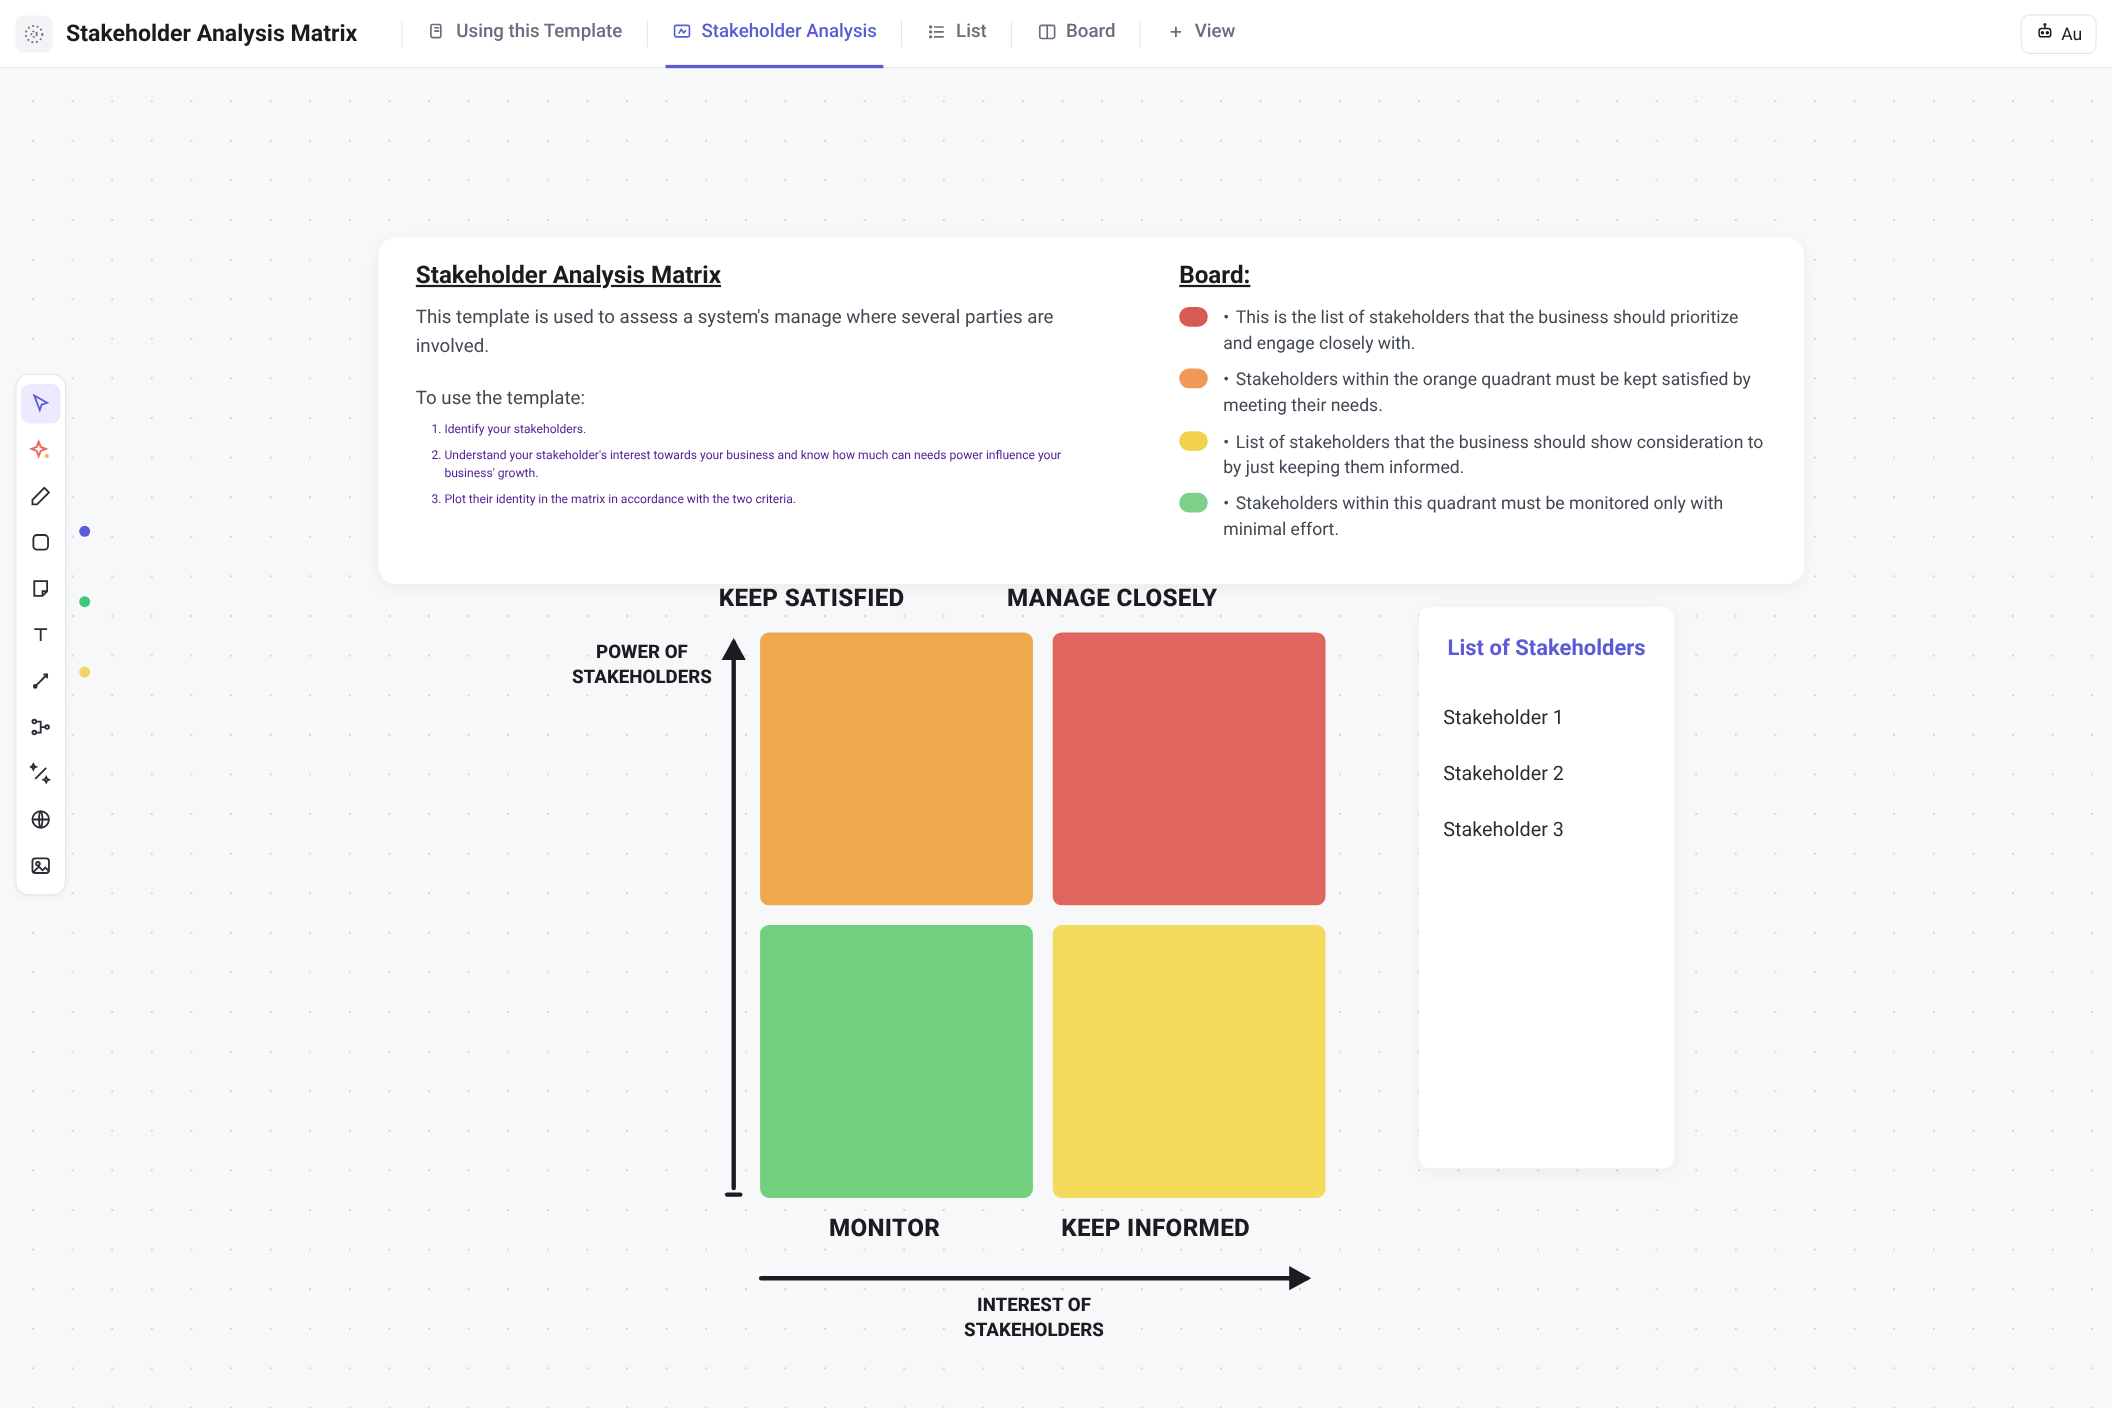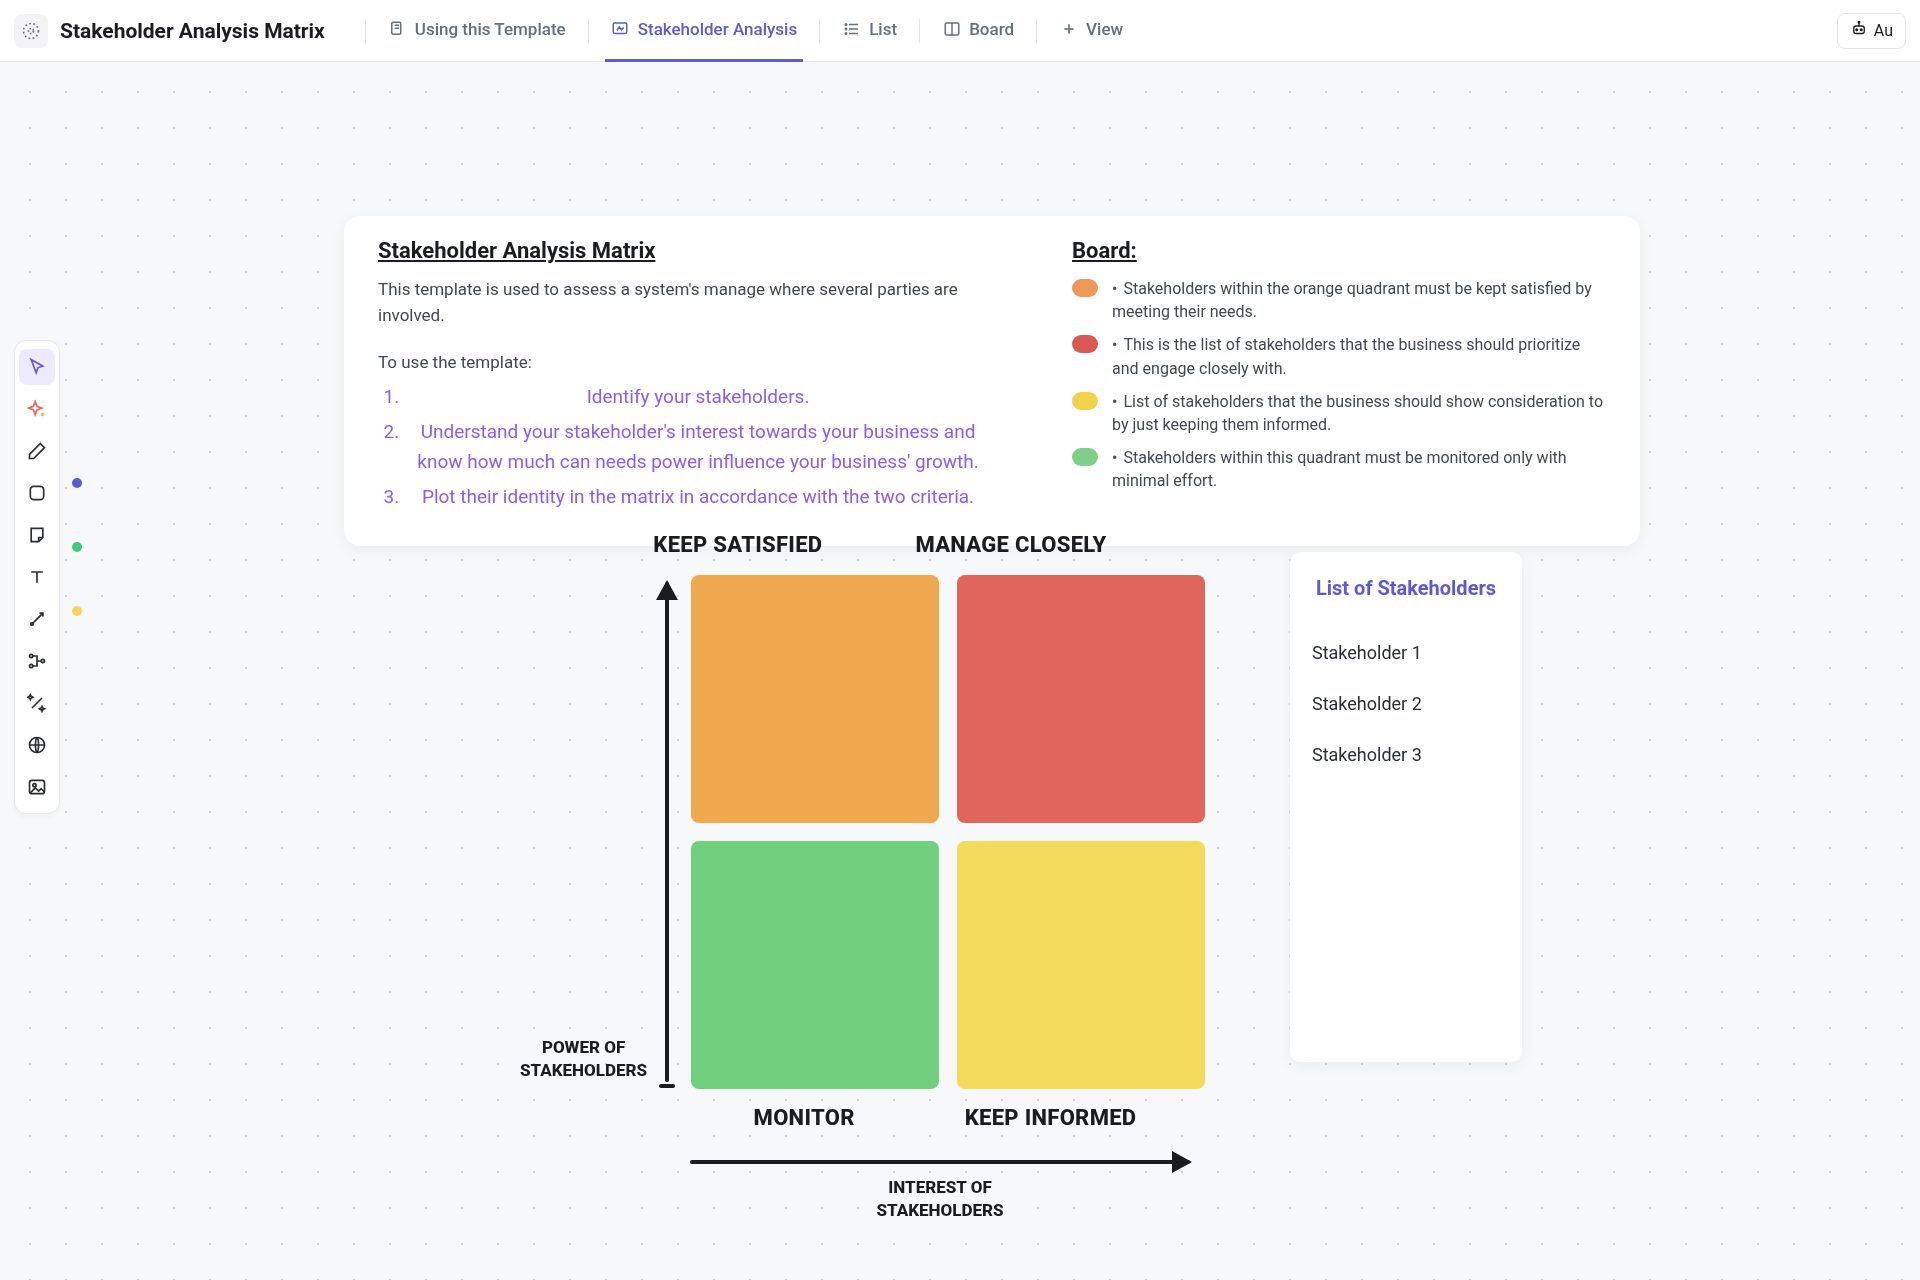--- a/index.html
+++ b/index.html
@@ -30,34 +30,34 @@
 .canvas { position: absolute; top: 62px; left: 0; right: 0; bottom: 0; background-image: radial-gradient(circle, #d2d5da 1.3px, transparent 1.3px); background-size: 36px 36px; background-position: 12px 12px; }
 
 
 .info-card { position: absolute; top: 154px; left: 344px; width: 1296px; background: #fff; border-radius: 16px; padding: 22px 34px 28px; display: flex; gap: 80px; box-shadow: 0 4px 16px rgba(0,0,0,.05); }
 .info-left { flex: 1.15; }
 .info-right { flex: 1; }
 .info-title { font-size: 22px; font-weight: 700; text-decoration: underline; margin-bottom: 14px; color: #1a1c20; }
 .info-desc { font-size: 17px; color: #414852; margin-bottom: 24px; line-height: 1.5; }
 .info-sub { font-size: 17px; color: #414852; margin-bottom: 10px; }
 .info-ol { list-style: decimal; padding-left: 26px; }
-.info-ol li { font-size: 19px; color: #8b5cf6; line-height: 1.55; margin-bottom: 6px; text-align: center; }
+.info-ol li { font-size: 11px; color: #4c1d95; line-height: 1.55; margin-bottom: 6px; }
 .legend-title { font-size: 22px; font-weight: 700; text-decoration: underline; margin-bottom: 14px; color: #1a1c20; }
 .legend-row { display: flex; gap: 14px; margin-bottom: 10px; }
 .swatch { width: 26px; height: 18px; border-radius: 10px; flex-shrink: 0; margin-top: 2px; }
 .legend-text { font-size: 16px; color: #414852; line-height: 1.45; }
 .bullet { margin-right: 6px; }
 
 
 .matrix-wrap { position: absolute; top: 470px; left: 520px; width: 720px; }
 .quad-labels-top { display: flex; justify-content: center; gap: 93px; font-size: 22px; font-weight: 800; color: #1a1c20; margin-bottom: 18px; letter-spacing: 0.3px; }
 .quad-labels-bottom { display: flex; justify-content: center; gap: 110px; font-size: 22px; font-weight: 800; color: #1a1c20; margin-top: 16px; letter-spacing: 0.3px; }
 .matrix-body { display: flex; align-items: center; gap: 22px; }
 .yaxis-label { font-size: 17px; font-weight: 800; color: #1a1c20; line-height: 1.35; text-align: center; }
-.yaxis { display: flex; align-items: flex-end; gap: 18px; }
+.yaxis { display: flex; align-items: flex-start; gap: 18px; }
 .arrow-up { width: 4px; height: 500px; background: #1a1c20; position: relative; border-radius: 2px; }
 .arrow-up::before { content: ""; position: absolute; top: -2px; left: -9px; border-left: 11px solid transparent; border-right: 11px solid transparent; border-bottom: 20px solid #1a1c20; }
 .arrow-up::after { content: ""; position: absolute; bottom: -6px; left: -6px; width: 16px; height: 4px; background: #1a1c20; border-radius: 2px; }
 .quad-grid { display: grid; grid-template-columns: 248px 248px; grid-template-rows: 248px 248px; gap: 18px; }
 .quad { border-radius: 8px; }
 
 .xaxis-row { display: flex; align-items: center; justify-content: center; gap: 26px; margin-top: 30px; margin-left: 120px; }
 .arrow-right { height: 4px; width: 500px; background: #1a1c20; position: relative; border-radius: 2px; }
 .arrow-right::after { content: ""; position: absolute; right: -2px; top: -9px; border-top: 11px solid transparent; border-bottom: 11px solid transparent; border-left: 20px solid #1a1c20; }
 .xaxis-label { position: absolute; left: 50%; transform: translateX(-50%); top: 16px; font-size: 17px; font-weight: 800; color: #1a1c20; line-height: 1.35; text-align: center; white-space: nowrap; }
@@ -161,26 +161,26 @@
       <div class="info-sub">To use the template:</div>
       <ol class="info-ol">
         <li>Identify your stakeholders.</li>
         <li>Understand your stakeholder's interest towards your business and know how much can needs power influence your business' growth.</li>
         <li>Plot their identity in the matrix in accordance with the two criteria.</li>
       </ol>
     </div>
     <div class="info-right">
       <div class="legend-title">Board:</div>
       <div class="legend-row">
+        <div class="swatch" style="background:#d85a52"></div>
+        <div class="legend-text"><span class="bullet">•</span><span>This is the list of stakeholders that the business should prioritize and engage closely with.</span></div>
+      </div>
+      <div class="legend-row">
         <div class="swatch" style="background:#f0985a"></div>
         <div class="legend-text"><span class="bullet">•</span><span>Stakeholders within the orange quadrant must be kept satisfied by meeting their needs.</span></div>
-      </div>
-      <div class="legend-row">
-        <div class="swatch" style="background:#d85a52"></div>
-        <div class="legend-text"><span class="bullet">•</span><span>This is the list of stakeholders that the business should prioritize and engage closely with.</span></div>
       </div>
       <div class="legend-row">
         <div class="swatch" style="background:#f2d24a"></div>
         <div class="legend-text"><span class="bullet">•</span><span>List of stakeholders that the business should show consideration to by just keeping them informed.</span></div>
       </div>
       <div class="legend-row">
         <div class="swatch" style="background:#7ed088"></div>
         <div class="legend-text"><span class="bullet">•</span><span>Stakeholders within this quadrant must be monitored only with minimal effort.</span></div>
       </div>
     </div>

